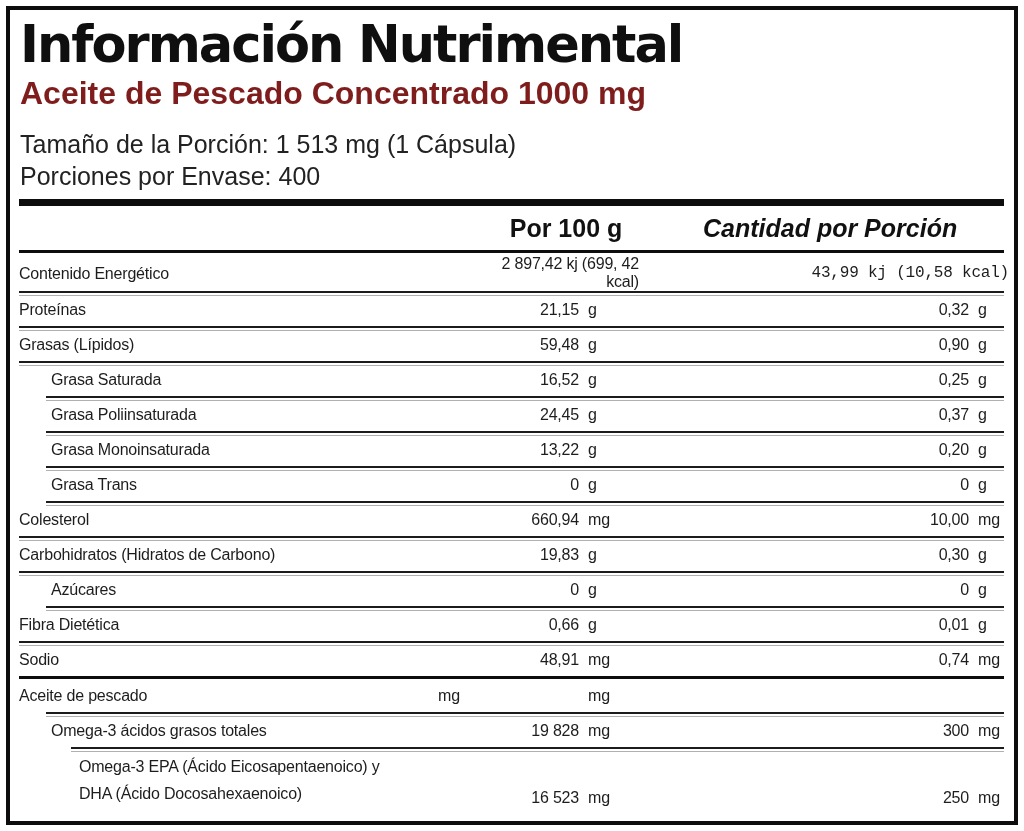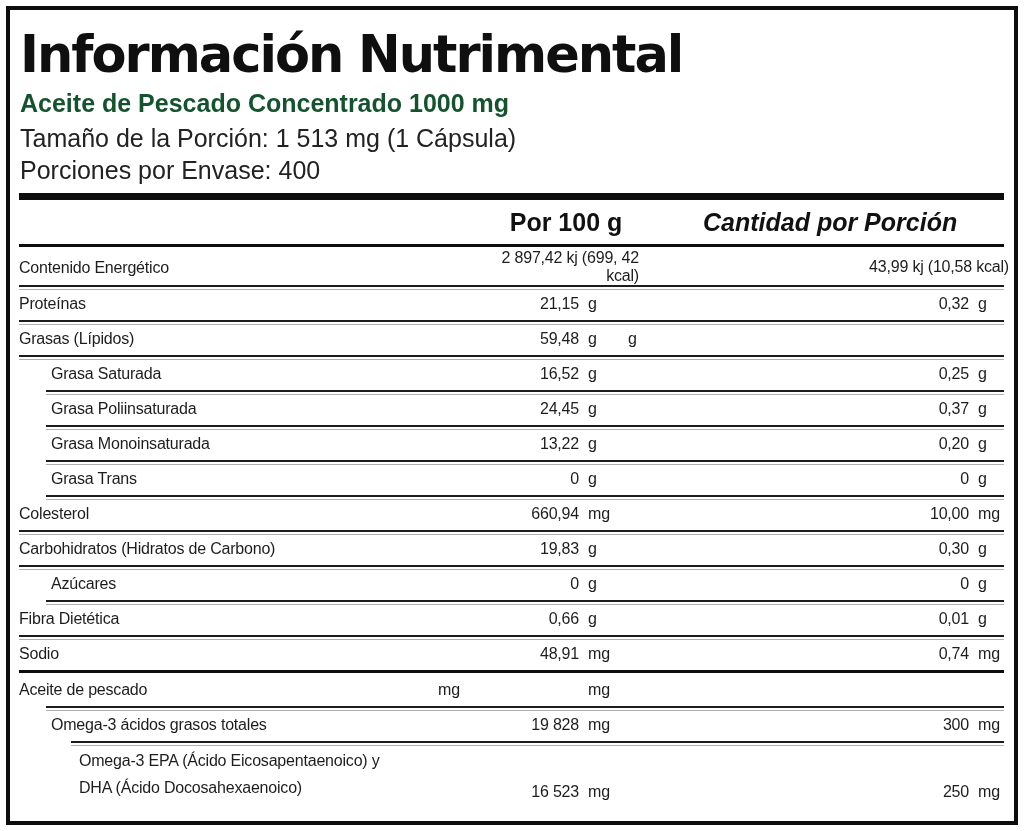--- a/index.html
+++ b/index.html
@@ -12,38 +12,38 @@
     overflow:hidden;
     font-family:"Liberation Sans", sans-serif;
     color:#1d1d1d;
   }
   .label-box{
     position:absolute;
     left:6px;top:6px;right:6px;bottom:6px;
     border:4px solid #0d0d0d;
     background:#fff;
     box-sizing:border-box;
-    padding:16px 10px 0 9px;
+    padding:6px 10px 0 9px;
   }
   .title{
     font-family:"DejaVu Sans", sans-serif;
     font-weight:bold;
     font-size:51px;
     letter-spacing:-2px;
     color:#0f0f0f;
     line-height:58px;
     margin:0 0 4px 1px;
     white-space:nowrap;
   }
   .product{
     font-weight:bold;
-    font-size:25px;
-    color:#14532d;
+    font-size:32px;
+    color:#7f1d1d;
     line-height:30px;
-    margin:0 0 4px 1px;
+    margin:0 0 20px 1px;
   }
   .serving-line{
     font-size:25px;
     color:#222;
     line-height:32px;
     margin-left:1px;
   }
   .bar{height:7px;background:#0d0d0d;margin-top:7px;}
   .grid-row{
     display:grid;
@@ -60,21 +60,21 @@
     letter-spacing:0;
     color:#111;
     gap:28px;
   }
   .cell{white-space:pre-line;}
   .cell.num{text-align:right;}
   .cell.unit{padding-left:9px;}
   .col-head-1{grid-column:2/4;text-align:center;}
   .col-head-2{grid-column:4/6;text-align:left;font-style:italic;}
   .wide1{grid-column:2/4;text-align:right;margin-right:-20px;margin-left:40px;}
-  .wide2{grid-column:4/6;text-align:right;}
+  .wide2{grid-column:4/6;text-align:right;font-family:Liberation Mono, monospace;}
   .ind1 .name{padding-left:32px;}
   .ind2 .name{padding-left:60px;}
   .name{line-height:27px;}
   .two-line{min-height:62px;align-items:end;}
   .two-line .cell{padding-bottom:4px;}
   .rule{position:relative;height:2px;background:#1c1c1c;}
   .rule.thin::after{
     content:"";position:absolute;left:0;right:0;top:4px;height:1px;background:#b0b0b0;
   }
   .rule.thick{height:3px;background:#0d0d0d;}
@@ -117,20 +117,21 @@
     <div class="cell num v1">21,15</div>
     <div class="cell unit u1">g</div>
     <div class="cell num v2">0,32</div>
     <div class="cell unit u2">g</div>
   </div>
         <div class="rule thin rind0"></div>
         <div class="grid-row ind0">
     <div class="cell name">Grasas (Lípidos)</div>
     <div class="cell num v1">59,48</div>
     <div class="cell unit u1">g</div>
+    <div class="cell num v2">0,90</div>
     <div class="cell unit u2">g</div>
   </div>
         <div class="rule thin rind0"></div>
         <div class="grid-row ind1">
     <div class="cell name">Grasa Saturada</div>
     <div class="cell num v1">16,52</div>
     <div class="cell unit u1">g</div>
     <div class="cell num v2">0,25</div>
     <div class="cell unit u2">g</div>
   </div>

